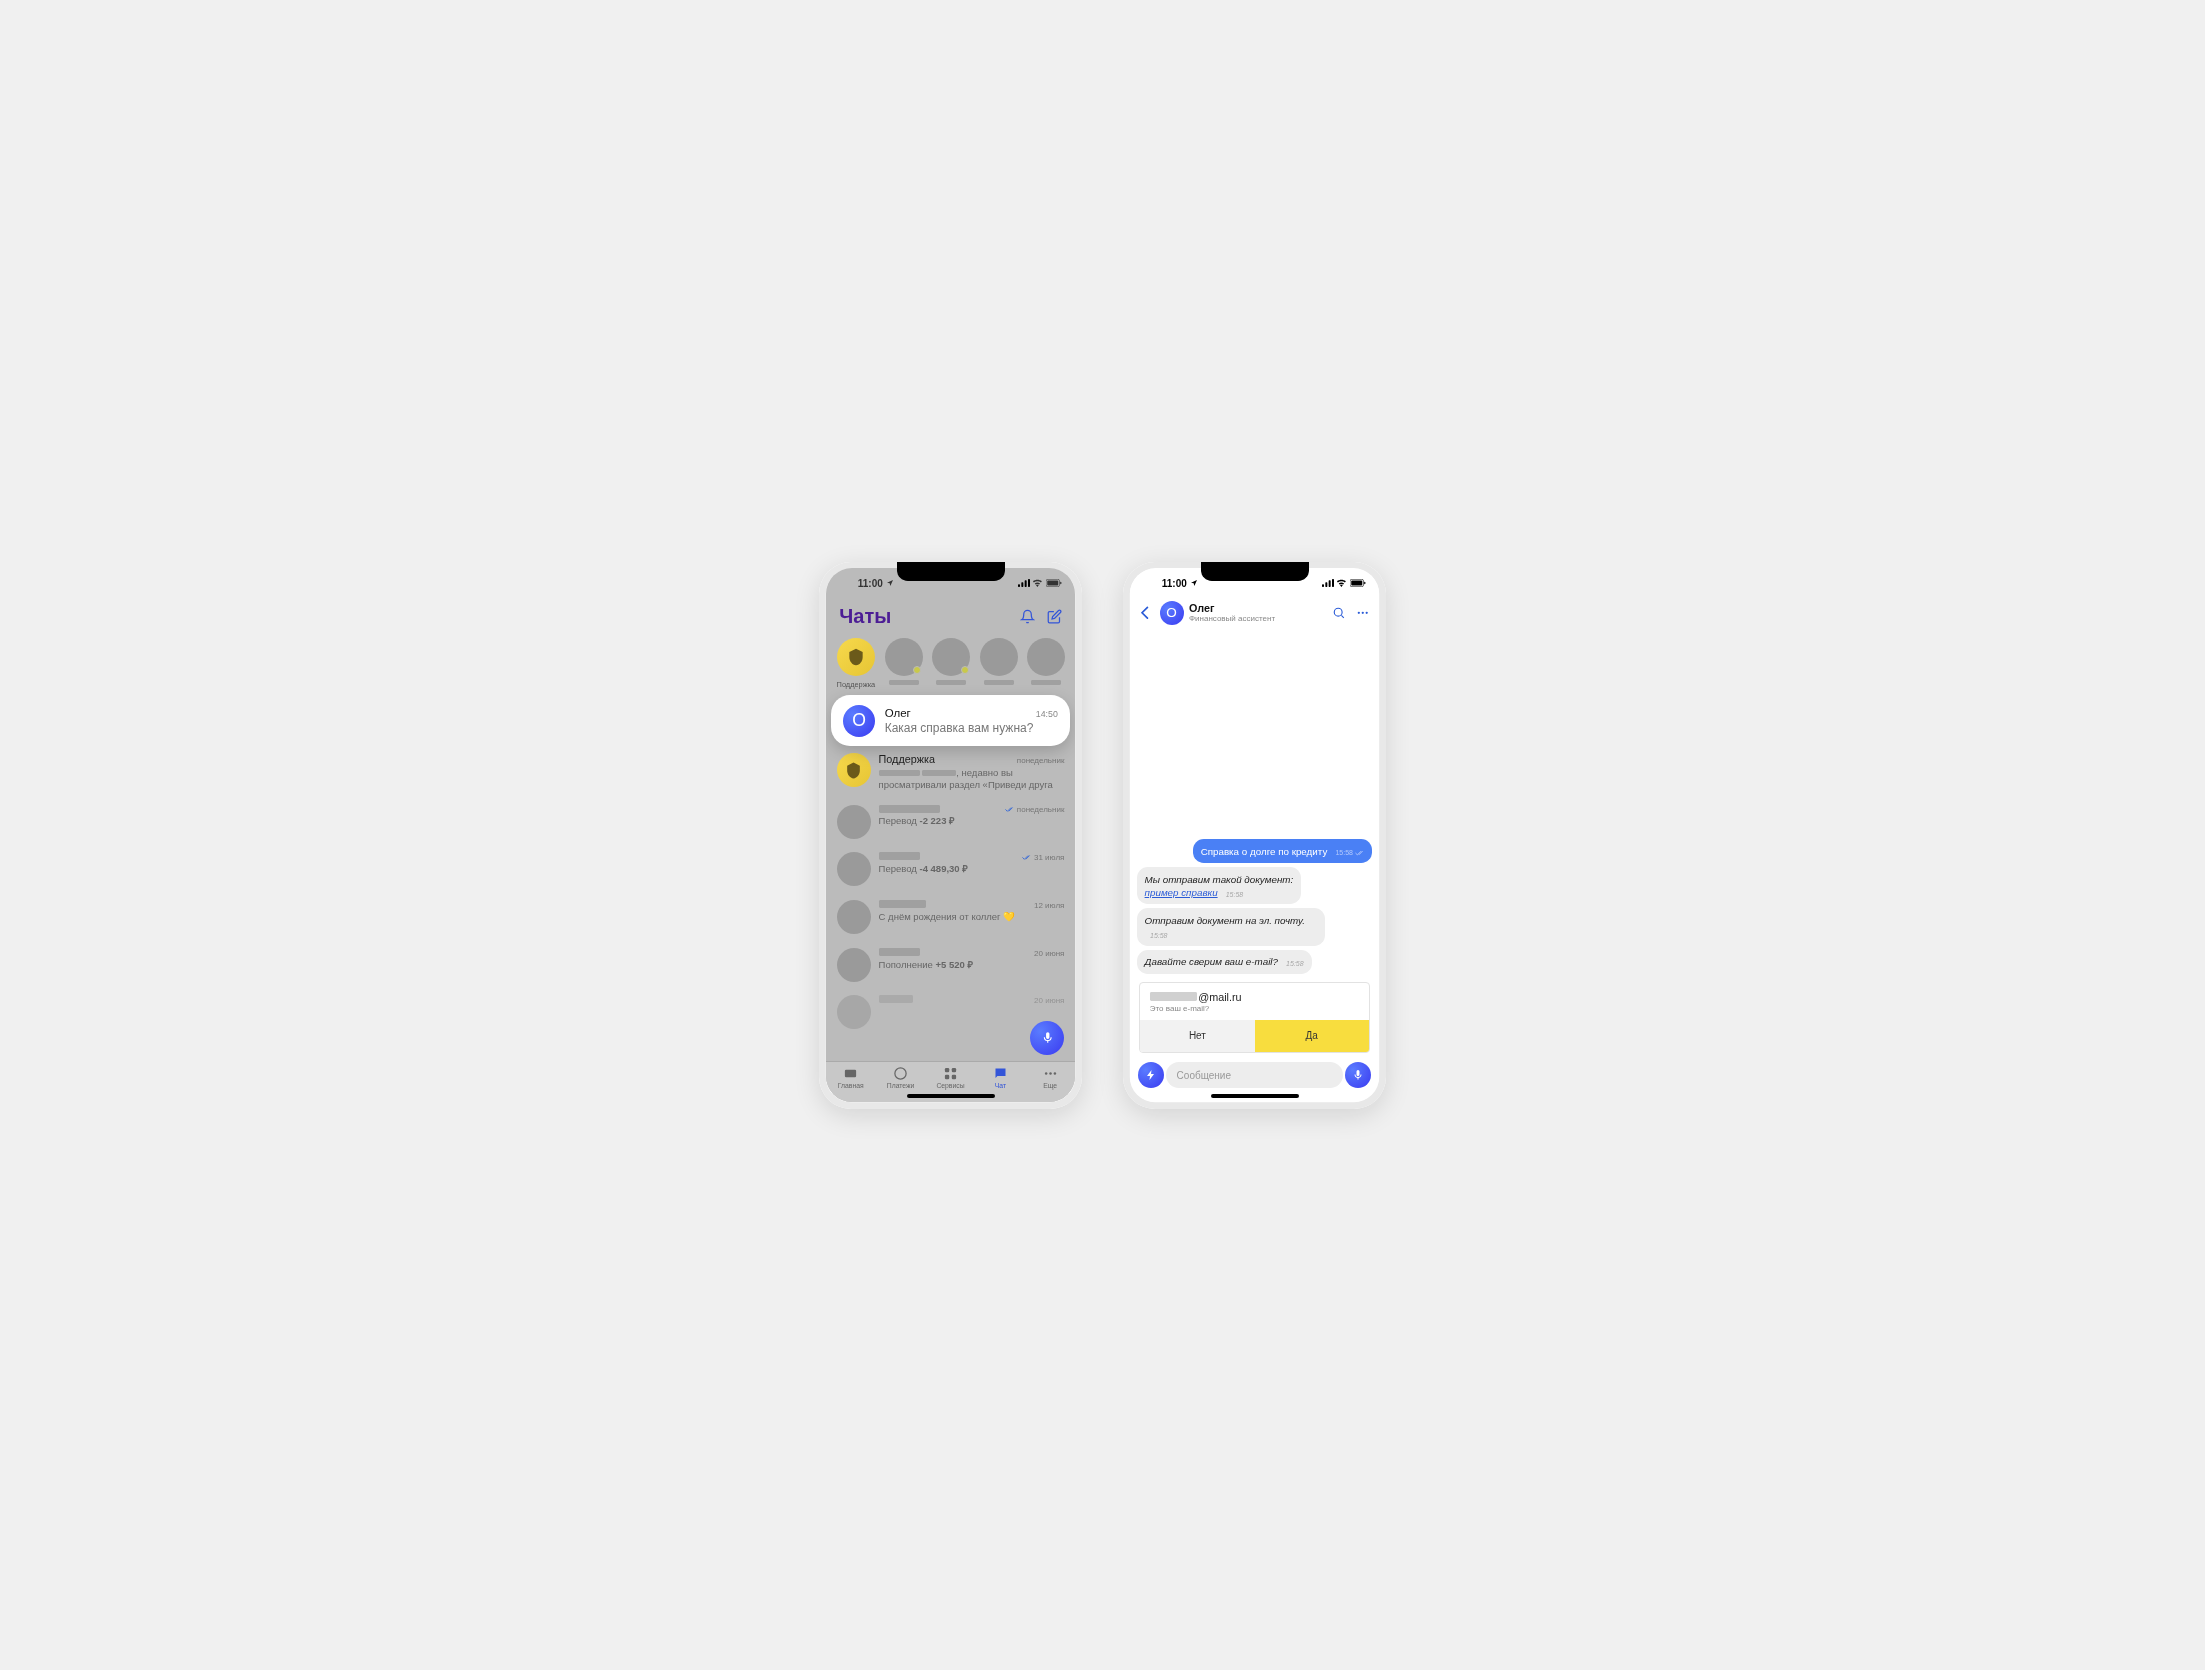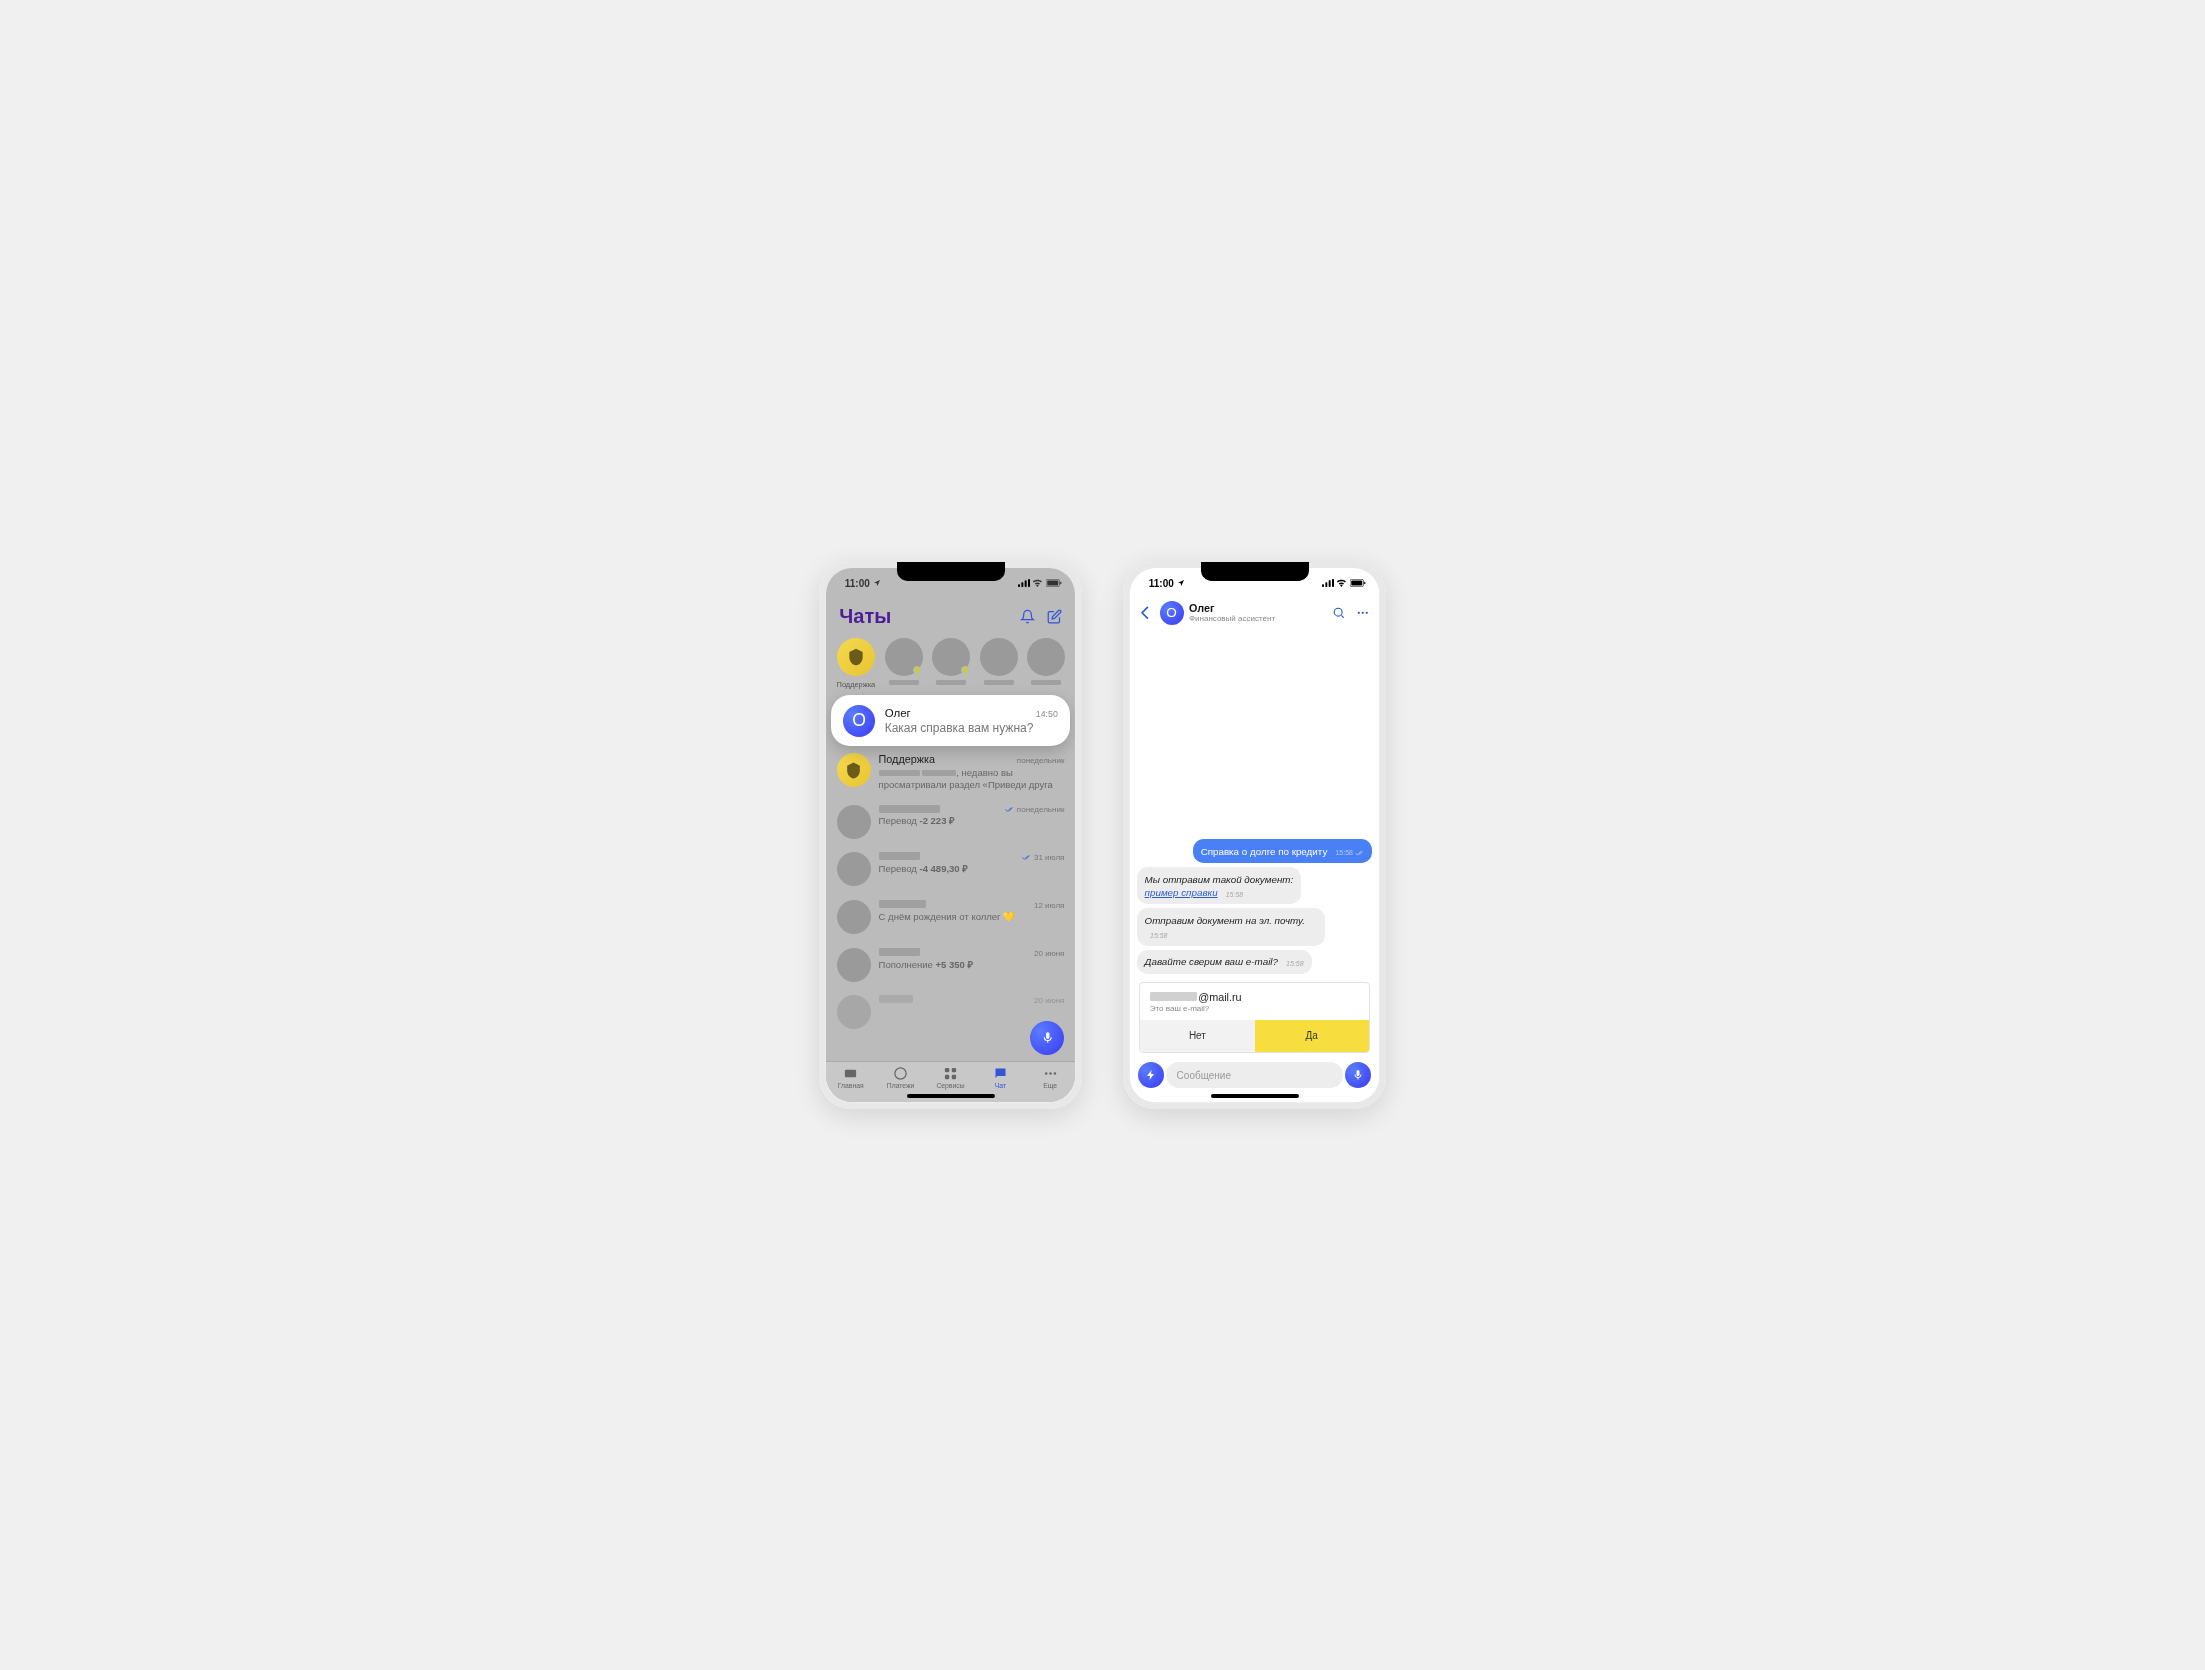--- a/index.html
+++ b/index.html
@@ -44,21 +44,21 @@
   .status-bar {
     height: 30px;
     display: flex;
     justify-content: space-between;
     align-items: center;
     padding: 0 13.5px 0 19px;
     font-size: 10px;
     font-weight: 600;
     flex: 0 0 auto;
   }
-  .status-left { display: flex; align-items: center; gap: 2.7px; }
+  .status-left { display: flex; align-items: center; gap: 2.7px; margin-left: 13px; }
   .status-right { display: flex; align-items: center; gap: 2.7px; }
   .status-icons svg { display: block; }
   .home-indicator {
     position: absolute;
     bottom: 4px; left: 50%;
     transform: translateX(-50%);
     width: 88px; height: 3.4px;
     background: #000;
     border-radius: 2px;
     z-index: 50;
@@ -429,21 +429,21 @@
           </div>
         </div>
 
         <div class="chat-row">
           <div class="chat-avatar"></div>
           <div class="chat-body">
             <div class="chat-top">
               <span class="chat-name-blur" style="width:41px"></span>
               <span class="chat-time">20 июня</span>
             </div>
-            <div class="chat-preview"><span>Пополнение </span><strong>+5 350 ₽</strong></div>
+            <div class="chat-preview"><span>Пополнение </span><strong>+5 520 ₽</strong></div>
           </div>
         </div>
 
         <div class="chat-row" style="opacity:.6">
           <div class="chat-avatar"></div>
           <div class="chat-body">
             <div class="chat-top">
               <span class="chat-name-blur" style="width:34px"></span>
               <span class="chat-time">20 июня</span>
             </div>

